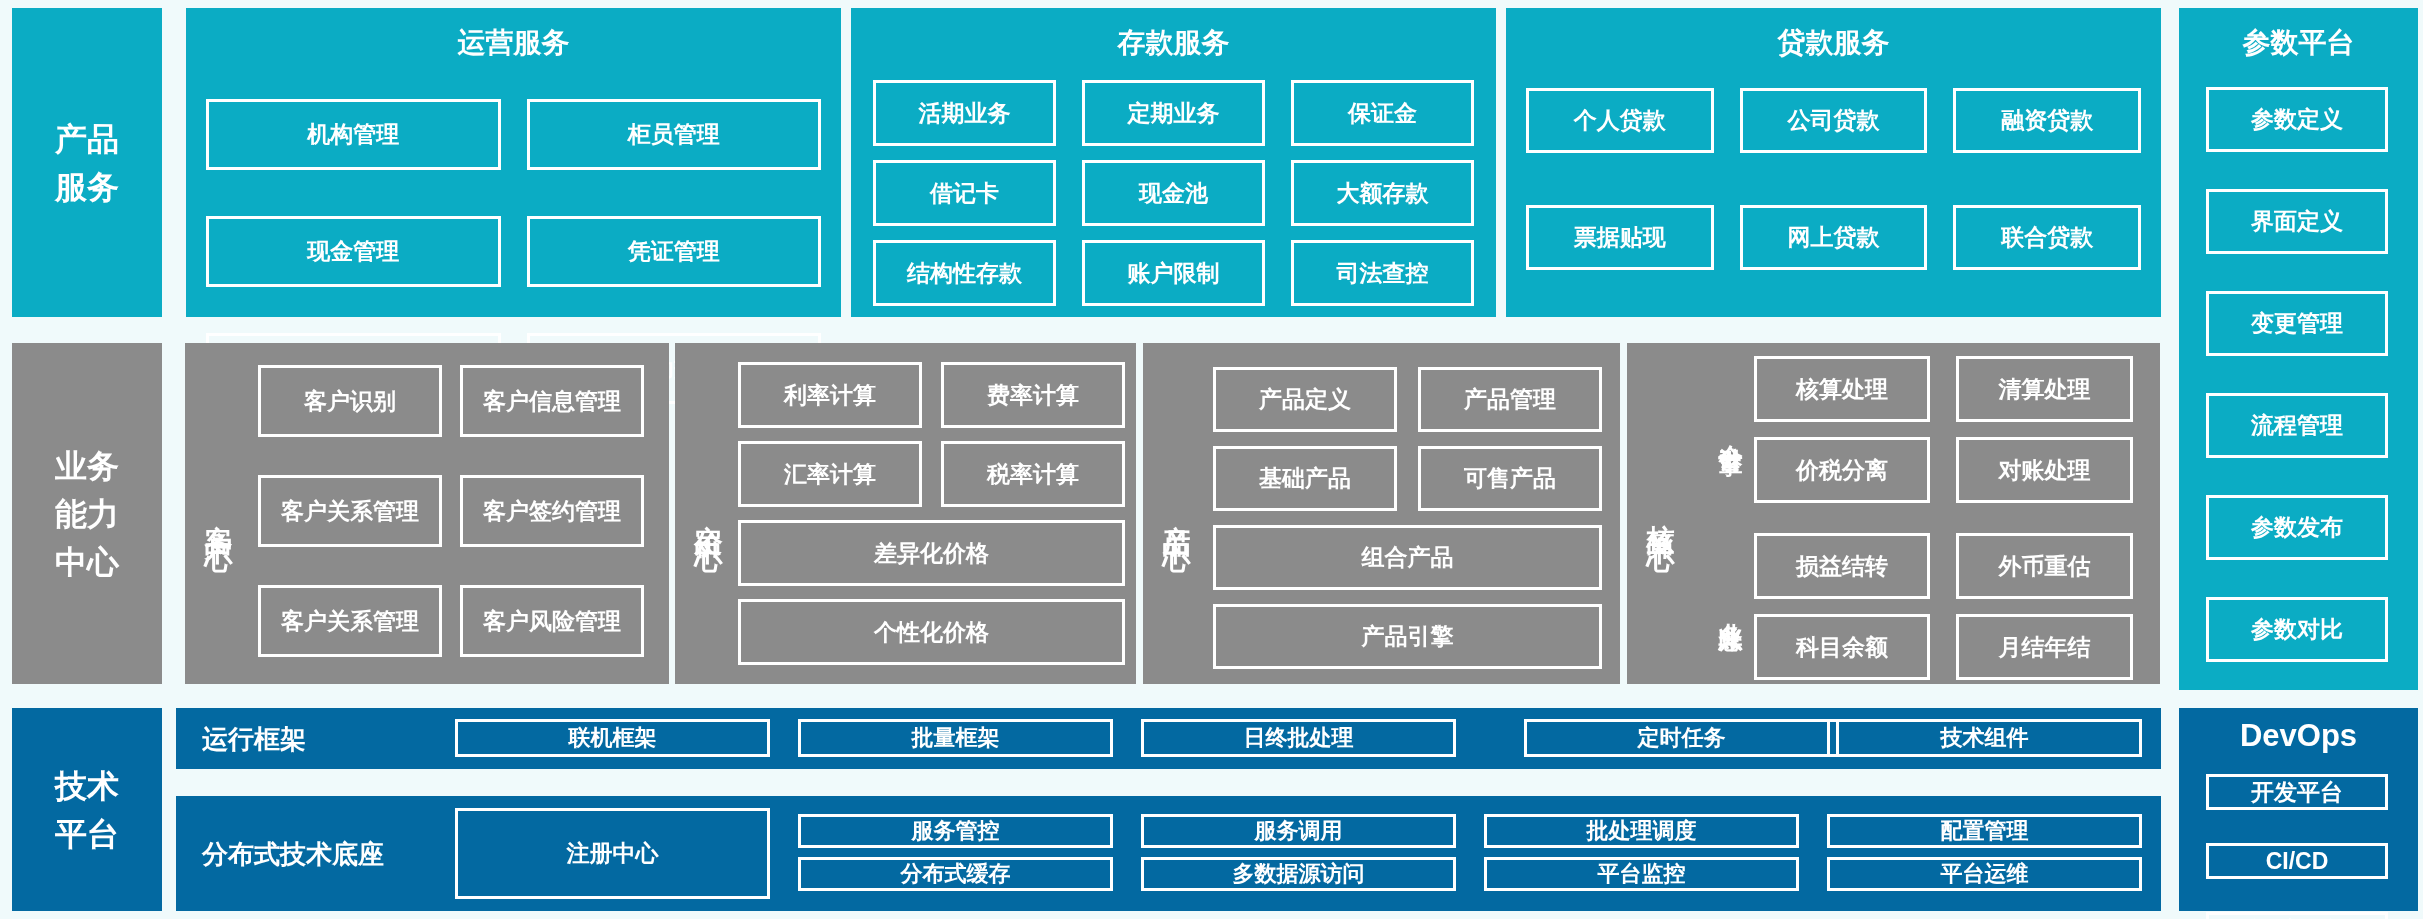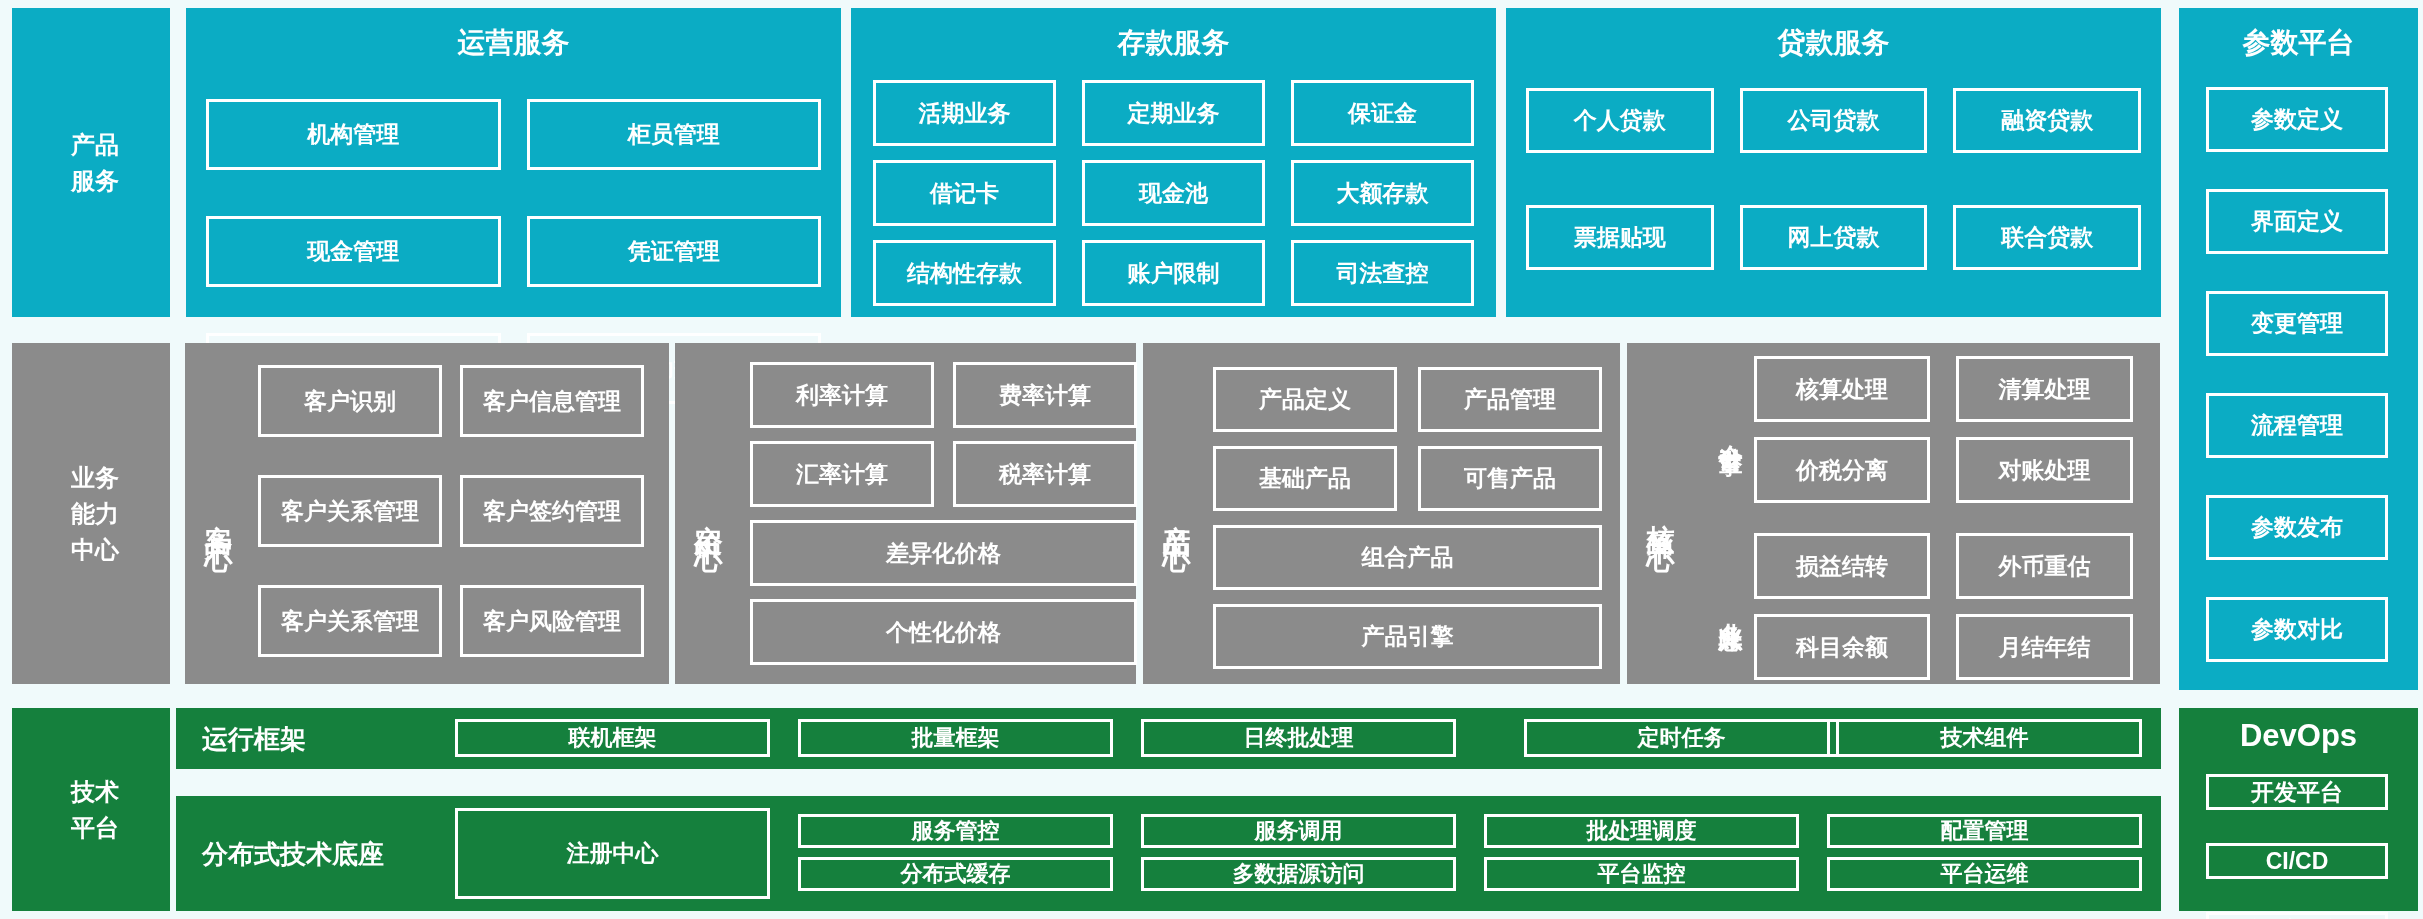--- a/index.html
+++ b/index.html
@@ -4,24 +4,24 @@
 <style>
   html,body{margin:0;padding:0;}
   .page{
     position:relative;width:2423px;height:919px;background:#F0FAFB;
     font-family:"Liberation Sans","DejaVu Sans",sans-serif;font-weight:bold;color:#ffffff;
     overflow:hidden;
   }
   .abs{position:absolute;}
   .teal{background:#0BACC4;}
   .gray{background:#8B8B8B;}
-  .cyan{background:#15803d;}
+  .cyan{background:#0369a1;}
 
   .band-label{display:flex;align-items:center;justify-content:center;text-align:center;
-    font-size:24px;line-height:1.5;white-space:pre-line;padding-left:8px;}
+    font-size:32px;line-height:1.5;white-space:pre-line;}
 
   .ptitle{text-align:center;padding-top:16px;font-size:28px;height:36px;box-sizing:content-box;}
 
   .box{border:3px solid #ffffff;display:flex;align-items:center;justify-content:center;
     font-size:23px;box-sizing:border-box;text-align:center;}
 
   .vtext{writing-mode:vertical-rl;text-orientation:upright;letter-spacing:6px;font-size:28px;}
 
   
   #lbl-product   {left:12px;  top:8px;   width:150px; height:309px;}
@@ -43,21 +43,21 @@
   .grid-op  {display:grid;grid-template-columns:repeat(2,1fr);column-gap:26px;row-gap:46px;grid-auto-rows:71px;margin:39px 20px 0;}
   .grid-dep {display:grid;grid-template-columns:repeat(3,1fr);column-gap:26px;row-gap:14px;grid-auto-rows:66px;margin:20px 22px 0;}
   .grid-loan{display:grid;grid-template-columns:repeat(3,1fr);column-gap:26px;row-gap:52px;grid-auto-rows:65px;margin:28px 20px 0;}
 
   .param-list{display:flex;flex-direction:column;gap:37px;margin:27px 30px 0 27px;}
   .param-list .box{height:65px;flex:none;}
 
   
   .vlabel-left{position:absolute;left:14px;top:50%;transform:translateY(-50%);}
   .grid-cust {position:absolute;left:73px;top:22px;display:grid;grid-template-columns:184px 184px;column-gap:18px;row-gap:38px;grid-auto-rows:72px;}
-  .grid-price{position:absolute;left:75px;top:19px;display:grid;grid-template-columns:184px 184px;column-gap:19px;row-gap:13px;grid-auto-rows:66px;}
+  .grid-price{position:absolute;left:63px;top:19px;display:grid;grid-template-columns:184px 184px;column-gap:19px;row-gap:13px;grid-auto-rows:66px;}
   .grid-prod {position:absolute;left:70px;top:24px;display:grid;grid-template-columns:184px 184px;column-gap:21px;row-gap:14px;grid-auto-rows:65px;}
   .wide{grid-column:1 / -1;}
 
   .acct-group{position:absolute;left:80px;display:flex;align-items:center;}
   #acct-engine{top:13px;}
   #acct-ledger{top:190px;}
   .sub-label{width:47px;display:flex;align-items:center;justify-content:center;
     writing-mode:vertical-rl;text-orientation:upright;font-size:24px;letter-spacing:2px;}
   .grid-acct{display:grid;grid-template-columns:176px 177px;column-gap:26px;row-gap:15px;grid-auto-rows:66px;}
 

